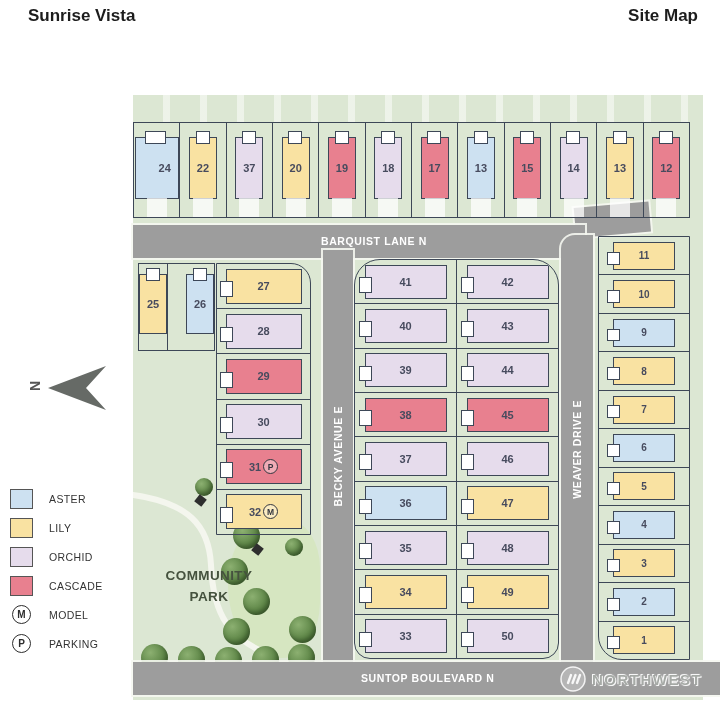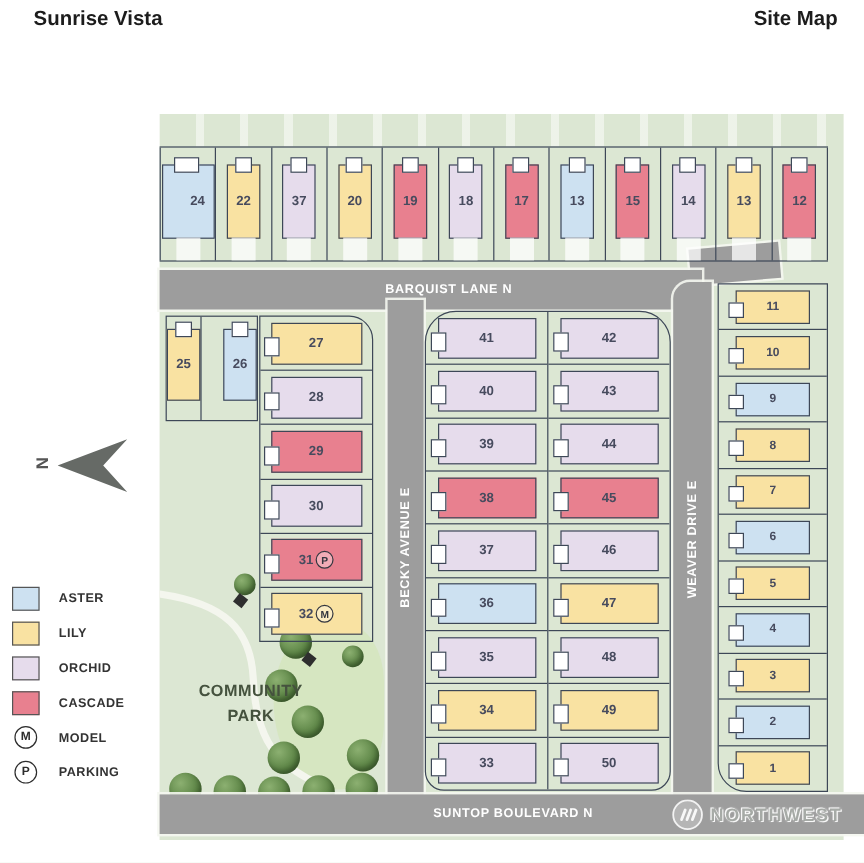--- a/index.html
+++ b/index.html
@@ -80,21 +80,21 @@
   .badge{width:13px;height:13px;border:1.2px solid #33363f;border-radius:50%;
     display:inline-flex;align-items:center;justify-content:center;
     font-size:8.5px;font-weight:bold;color:#33363f;background:rgba(255,255,255,.35);}
 
   
   .legend{position:absolute;left:10px;top:488px;display:flex;flex-direction:column;gap:8px;}
   .lg-row{display:flex;align-items:center;gap:16px;height:21px;}
   .lg-sw{width:23px;height:20px;border:1px solid #555;box-sizing:border-box;}
   .lg-circle{width:19px;height:19px;border:1.6px solid #2d2d2d;border-radius:50%;box-sizing:border-box;
     display:flex;align-items:center;justify-content:center;font-size:10px;font-weight:bold;color:#2d2d2d;margin-left:2px;margin-right:2px;}
-  .lg-label{font-size:10.5px;font-weight:bold;color:#333;letter-spacing:.4px;}
+  .lg-label{font-size:10.5px;font-weight:normal;color:#333;letter-spacing:.4px;}
 
   
   .compass{position:absolute;left:28px;top:362px;width:82px;height:52px;}
   .compass-n{position:absolute;left:2px;top:16px;font-size:14px;font-weight:bold;color:#555;
     transform:rotate(-90deg);}
   .compass-svg{position:absolute;left:20px;top:2px;}
 
   
   .watermark{position:absolute;left:560px;top:666px;display:flex;align-items:center;gap:6px;z-index:9;}
   .wm-text{font-size:15px;font-weight:bold;letter-spacing:1.5px;color:rgba(138,143,138,.75);

